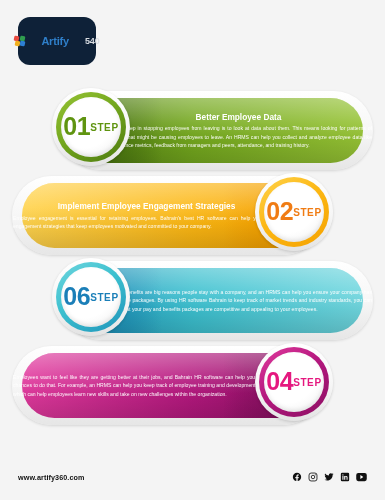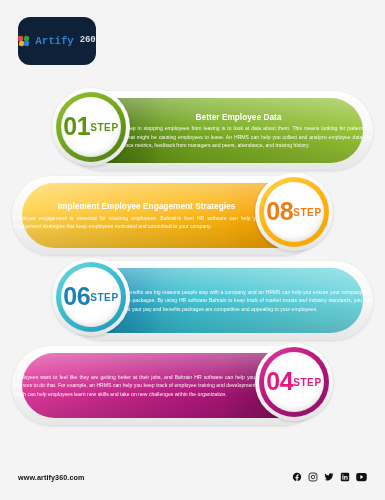--- a/index.html
+++ b/index.html
@@ -33,22 +33,22 @@
     width: 78px;
     background: #0e2138;
     border-radius: 12px;
     display: flex;
     align-items: center;
     justify-content: center;
   }
 
   .logo-wrap {
     display: flex;
-    gap: 6px;
-    font-family: Liberation Mono, monospace;
+    align-items: center;
+    gap: 16px;
   }
 
   .logo-mark {
     width: 11px;
     height: 11px;
     position: relative;
     flex: none;
   }
   .logo-mark i {
     position: absolute;
@@ -274,21 +274,21 @@
 
   <div class="logo-box">
     <div class="logo-wrap">
       <span class="logo-mark">
         <i></i>
           <i></i>
           <i></i>
           <i></i>
       </span>
       <span class="logo-artify">Artify</span>
-        <span class="logo-360">260</span>
+        <span class="logo-360">540</span>
     </div>
   </div>
 
 </div>
 
 <div class="steps">
 
   <div class="step-row step-left">
     <div class="pill-back" style="background: rgb(77, 122, 16);"></div>
     <div class="pill-frame"></div>
@@ -320,21 +320,21 @@
     </div>
     <div class="pointer" style="right: 92px; border-right: 11px solid rgb(252, 183, 19);"></div>
     <div class="pill-text">
       <div class="step-title">Implement Employee Engagement Strategies</div>
       <div class="step-body">Employee engagement is essential for retaining employees. Bahrain's best HR software can help you set up engagement strategies that keep employees motivated and committed to your company.</div>
     </div>
     <div class="circle-wrap">
       <div class="ring-outer"></div>
       <div class="ring-mid" style="background: linear-gradient(145deg, rgb(255, 211, 77) 0%, rgb(252, 183, 19) 45%, rgb(245, 162, 0) 100%);"></div>
       <div class="disc">
-        <div class="num" style="color: rgb(240, 124, 20);">08</div>
+        <div class="num" style="color: rgb(240, 124, 20);">02</div>
         <div class="steplabel" style="color: rgb(240, 124, 20);">STEP</div>
       </div>
     </div>
   </div>
 
   <div class="step-row step-left">
     <div class="pill-back" style="background: rgb(31, 148, 186);"></div>
     <div class="pill-frame"></div>
     <div class="pill" style="background: linear-gradient(to right, rgb(31, 148, 186) 0%, rgb(60, 192, 207) 42%, rgb(111, 214, 222) 100%);">
       <div class="pill-cap" style="background: linear-gradient(to right, rgb(31, 148, 186) 0%, rgb(31, 148, 186) 45%, rgba(0, 0, 0, 0) 100%);"></div>

